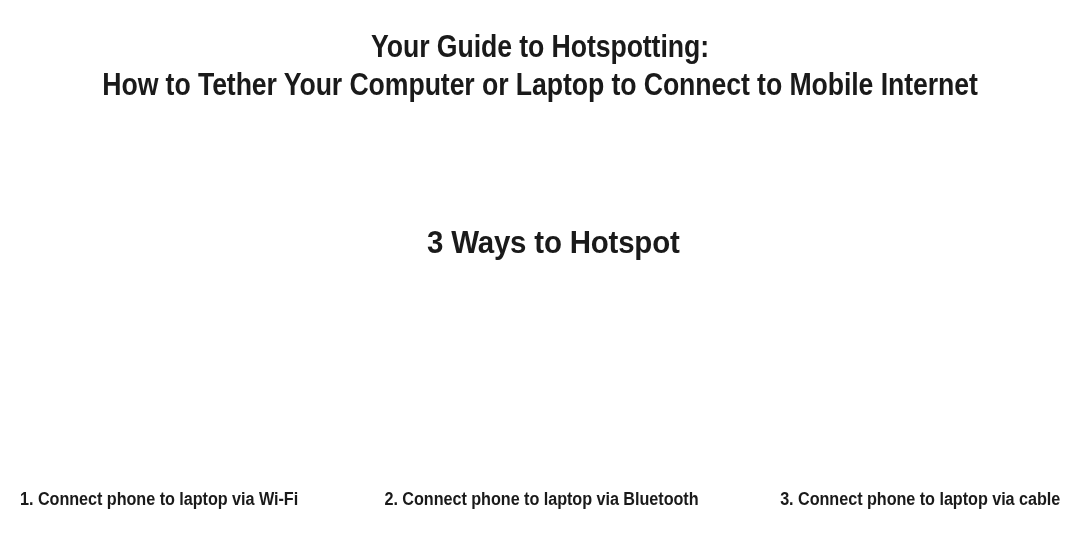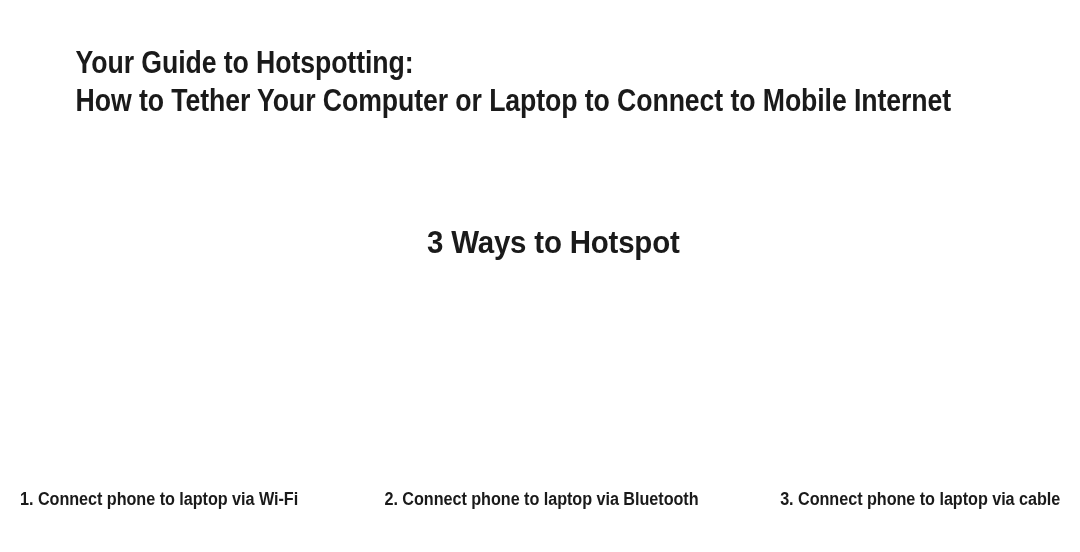--- a/index.html
+++ b/index.html
@@ -20,23 +20,23 @@
     position: relative;
     width: 1080px;
     height: 552px;
     background: #ffffff;
   }
 
   
   .title-block {
     position: absolute;
     left: 0;
-    top: 44px;
+    top: 28px;
     width: 1080px;
-    text-align: left;
+    text-align: center;
   }
   .title-line {
     display: block;
     font-family: "Liberation Sans Narrow", "Liberation Sans", "DejaVu Sans", sans-serif;
     font-weight: 700;
     font-size: 31px;
     line-height: 38px;
     letter-spacing: -0.1px;
     color: #1a1a1a;
     transform: scaleX(0.86);

